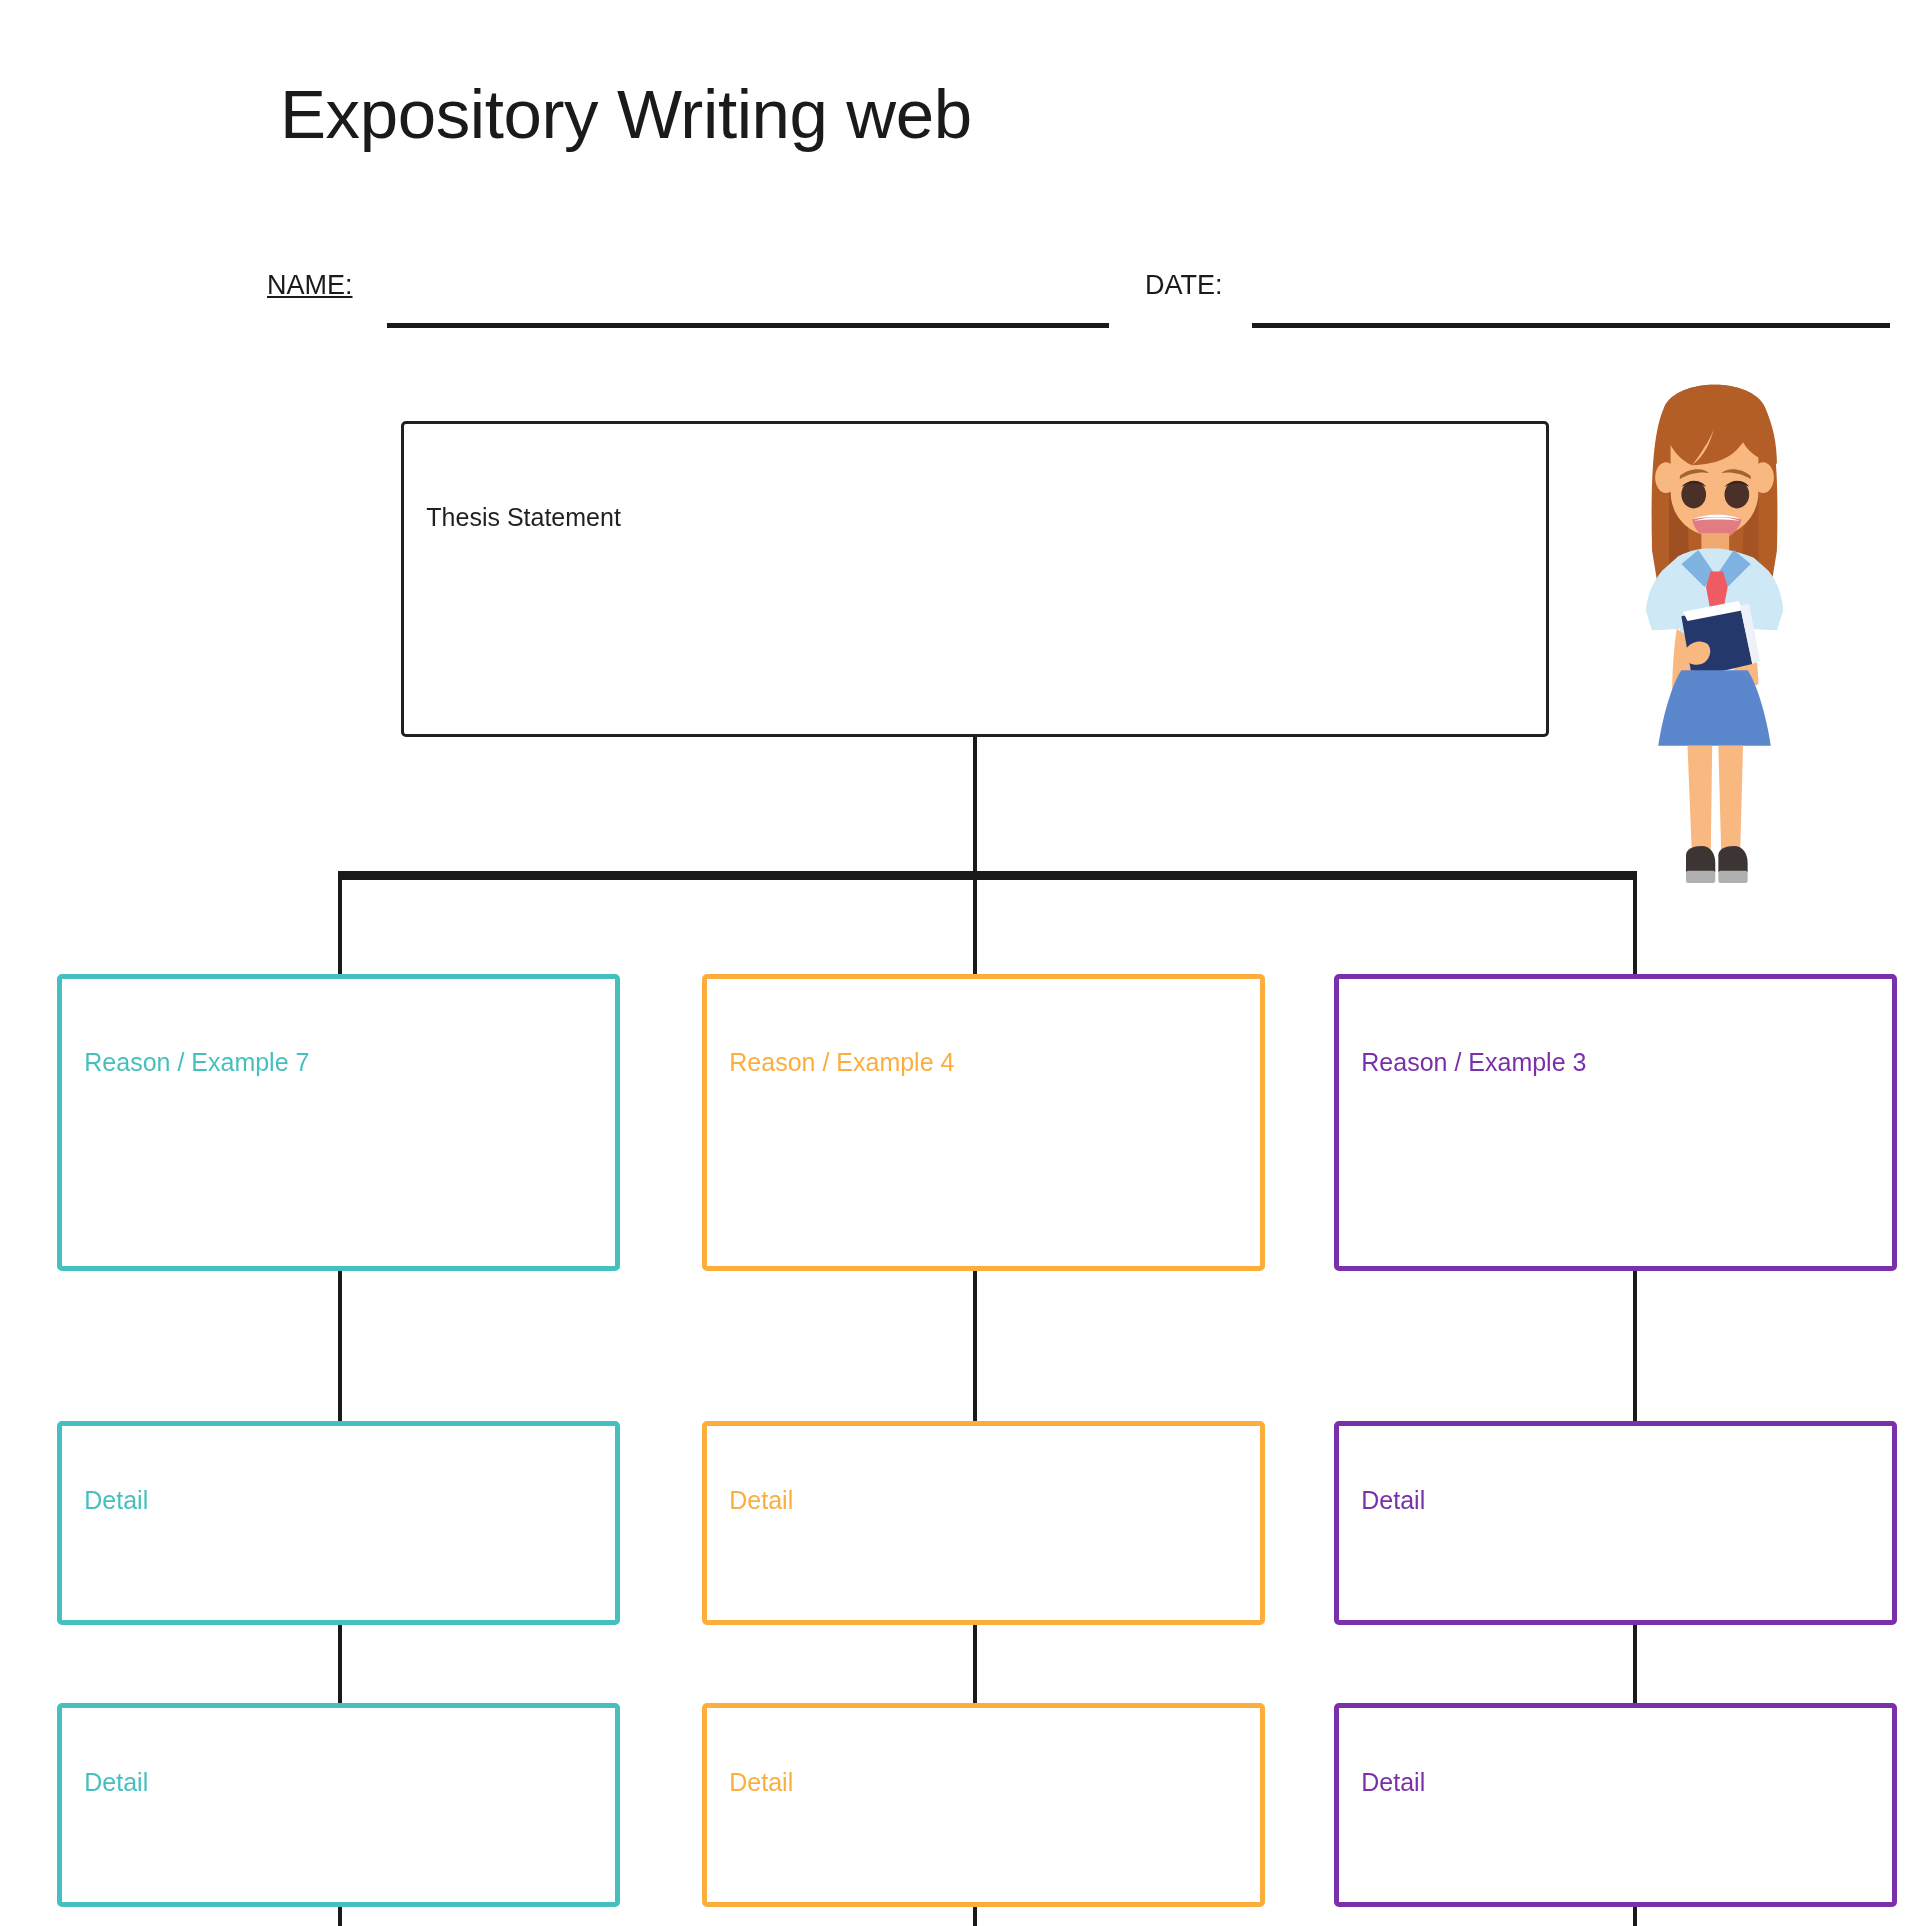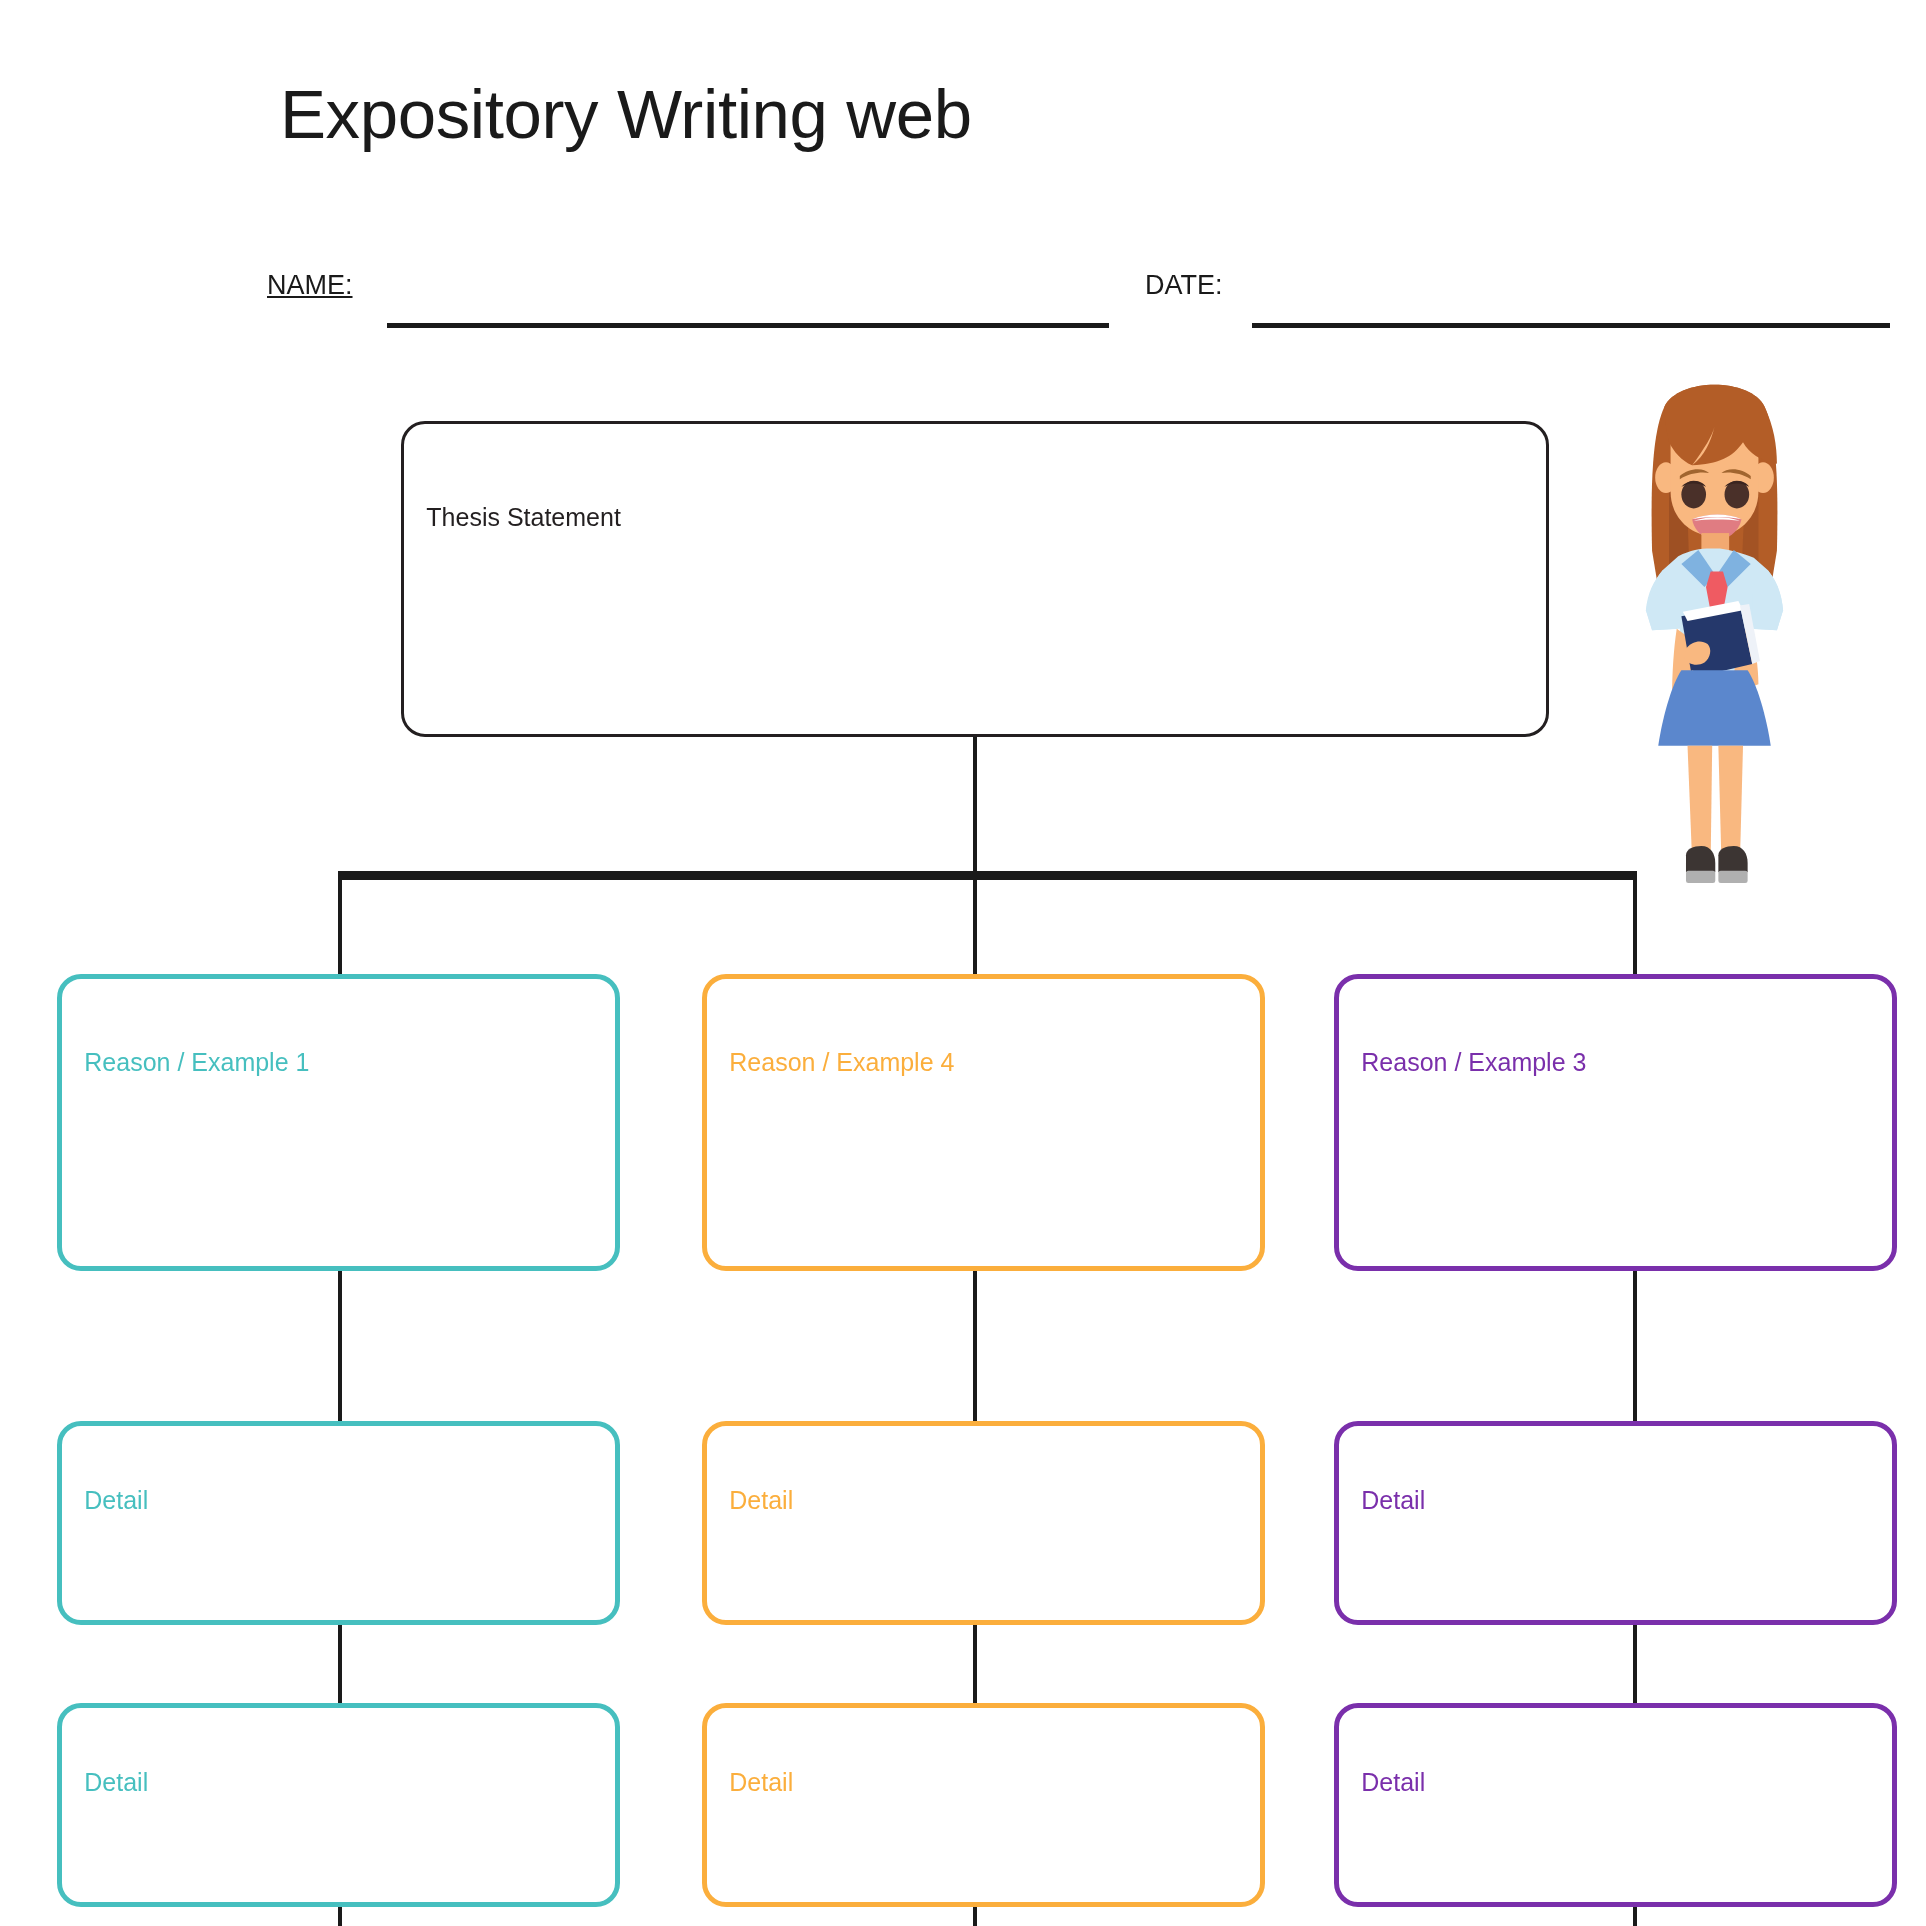--- a/index.html
+++ b/index.html
@@ -56,21 +56,21 @@
     position: absolute;
     height: 8.5px;
     background: #1a1a1a;
   }
 
   
   .node {
     position: absolute;
     background: #ffffff;
     border-style: solid;
-    border-radius: 24px;
+    border-radius: 5px;
     z-index: 5;
   }
   .node .node-label {
     position: absolute;
     left: 22.3px;
     font-size: 25px;
     white-space: nowrap;
     line-height: 1;
   }
 
@@ -142,21 +142,21 @@
 
   <div class="vline" style="left:338px; top:1906px; height:82px;"></div>
   <div class="vline" style="left:973px; top:1906px; height:82px;"></div>
   <div class="vline" style="left:1633px; top:1906px; height:82px;"></div>
 
   <div class="node thesis">
     <span class="node-label">Thesis Statement</span>
   </div>
 
   <div class="node reason col-1" style="left:57px;">
-    <span class="node-label">Reason / Example 1</span>
+    <span class="node-label">Reason / Example 7</span>
   </div>
   <div class="node detail col-1" style="left:57px; top:1421px;">
     <span class="node-label">Detail</span>
   </div>
   <div class="node detail col-1" style="left:57px; top:1703px;">
     <span class="node-label">Detail</span>
   </div>
 
   <div class="node reason col-2" style="left:702px;">
     <span class="node-label">Reason / Example 4</span>

